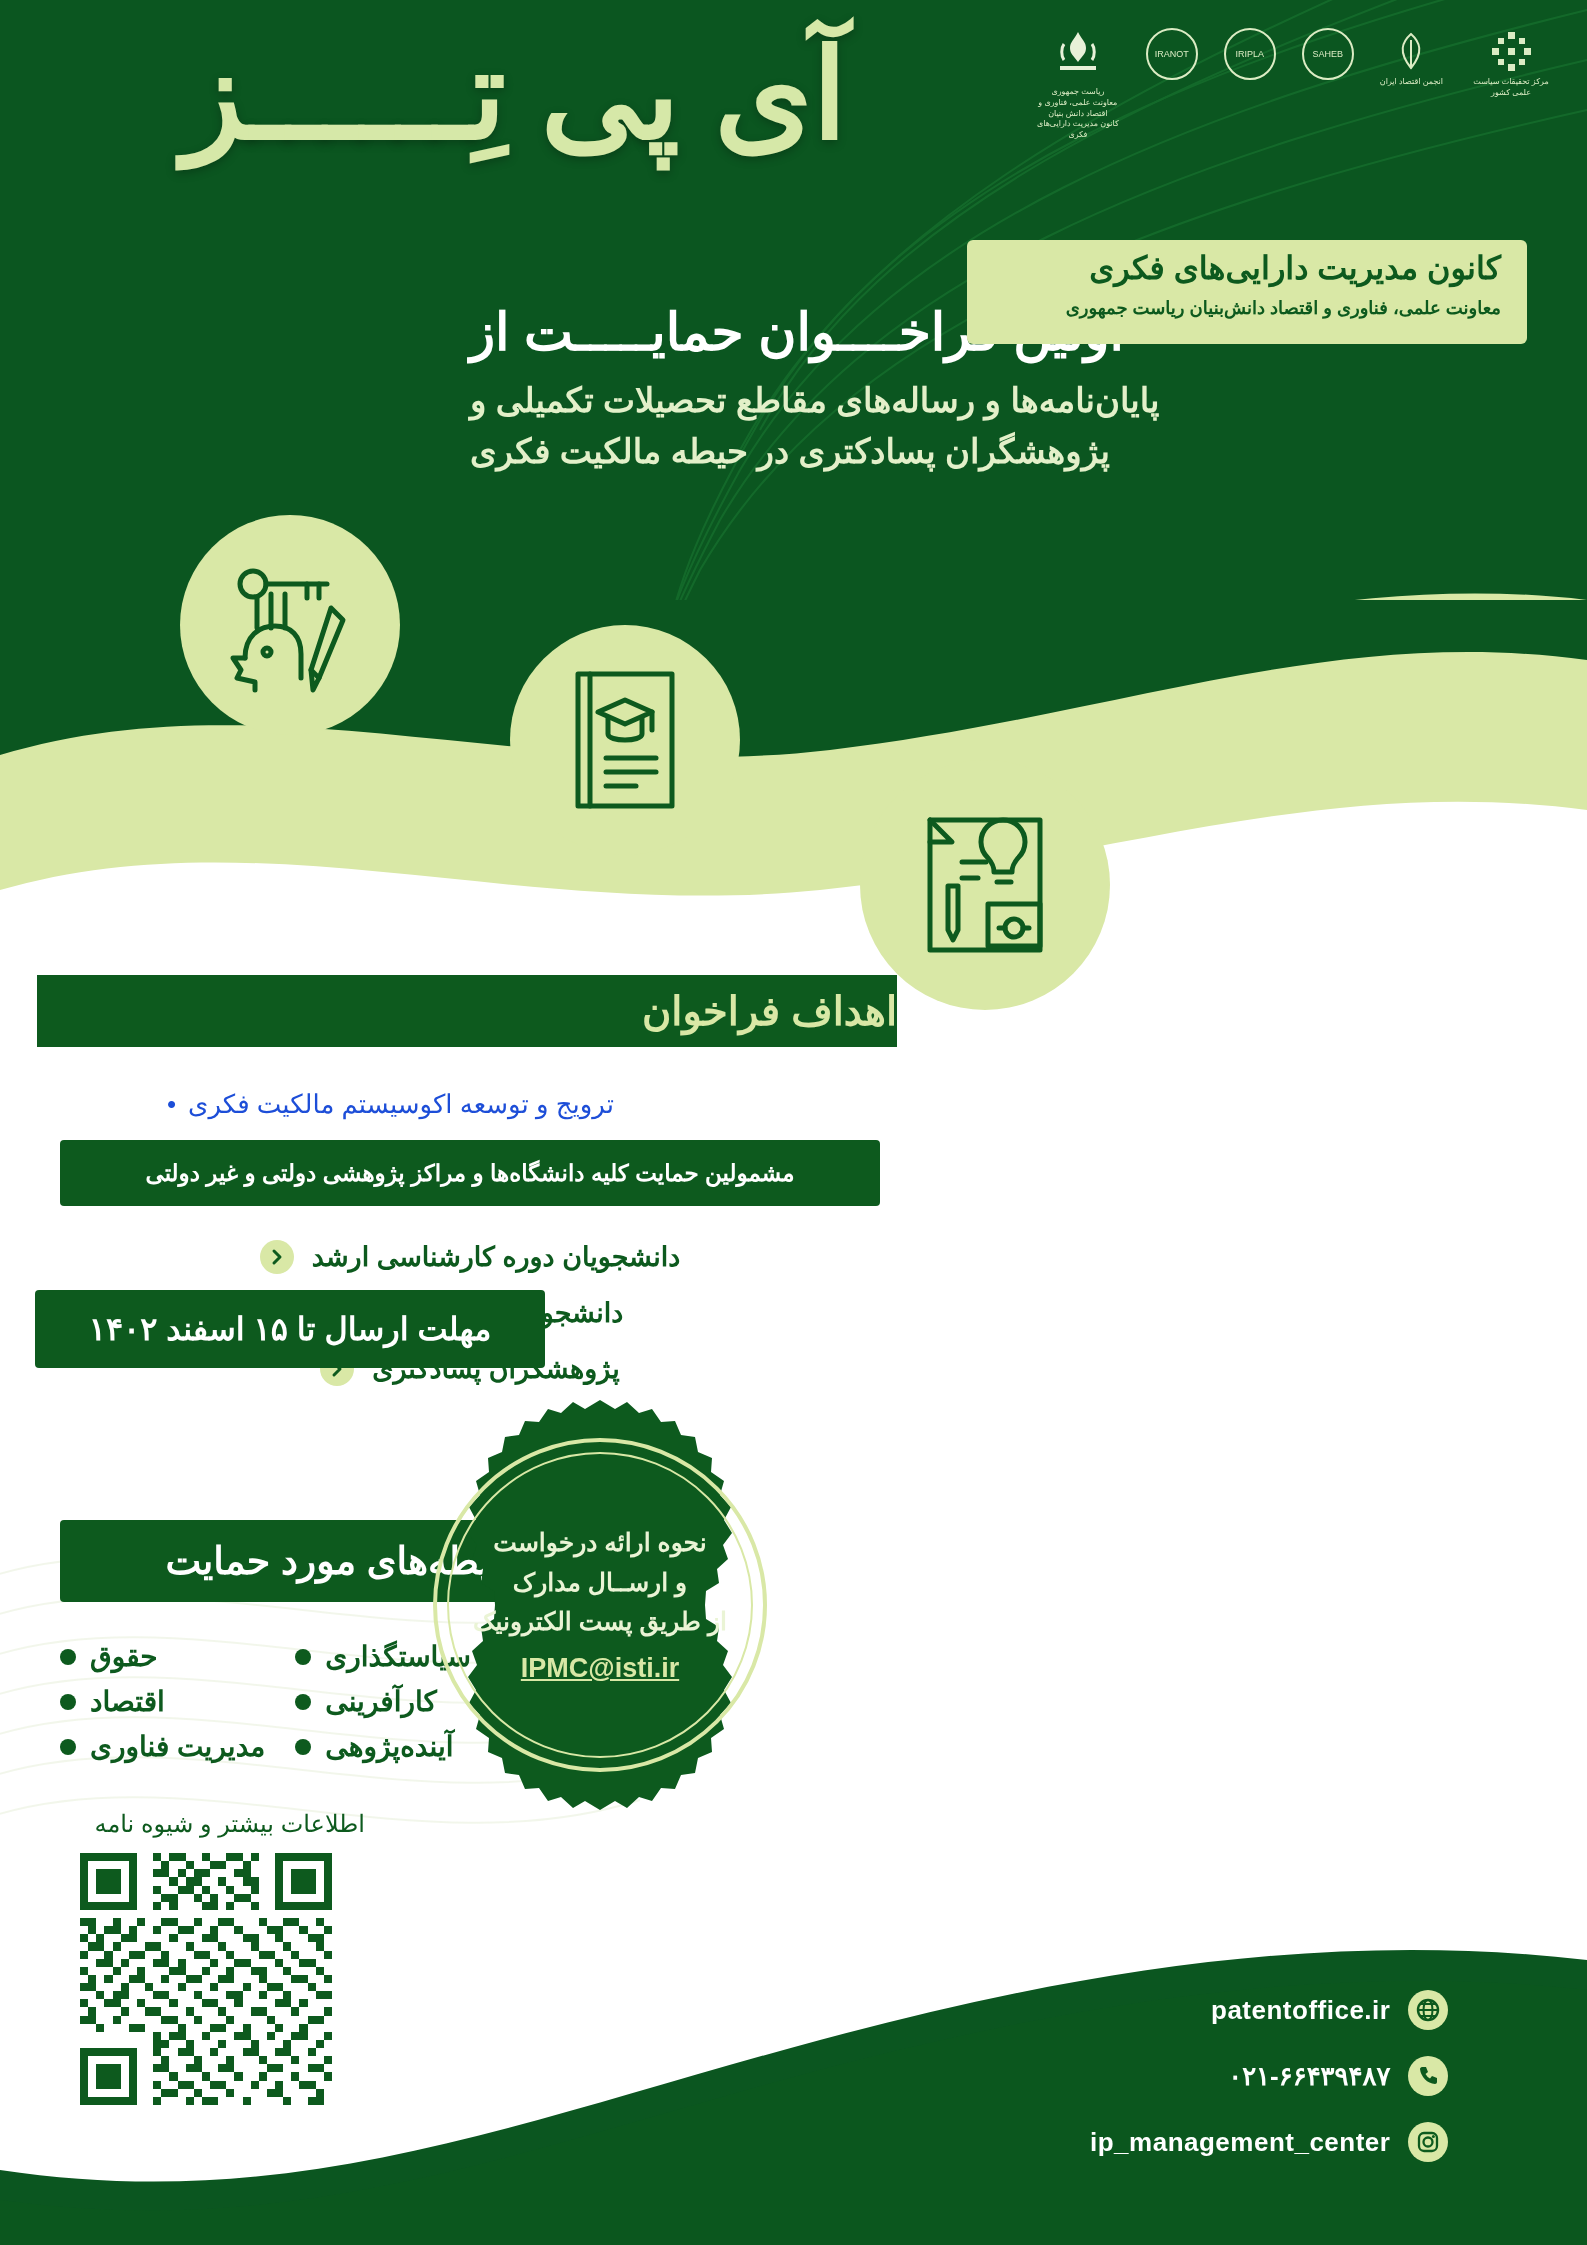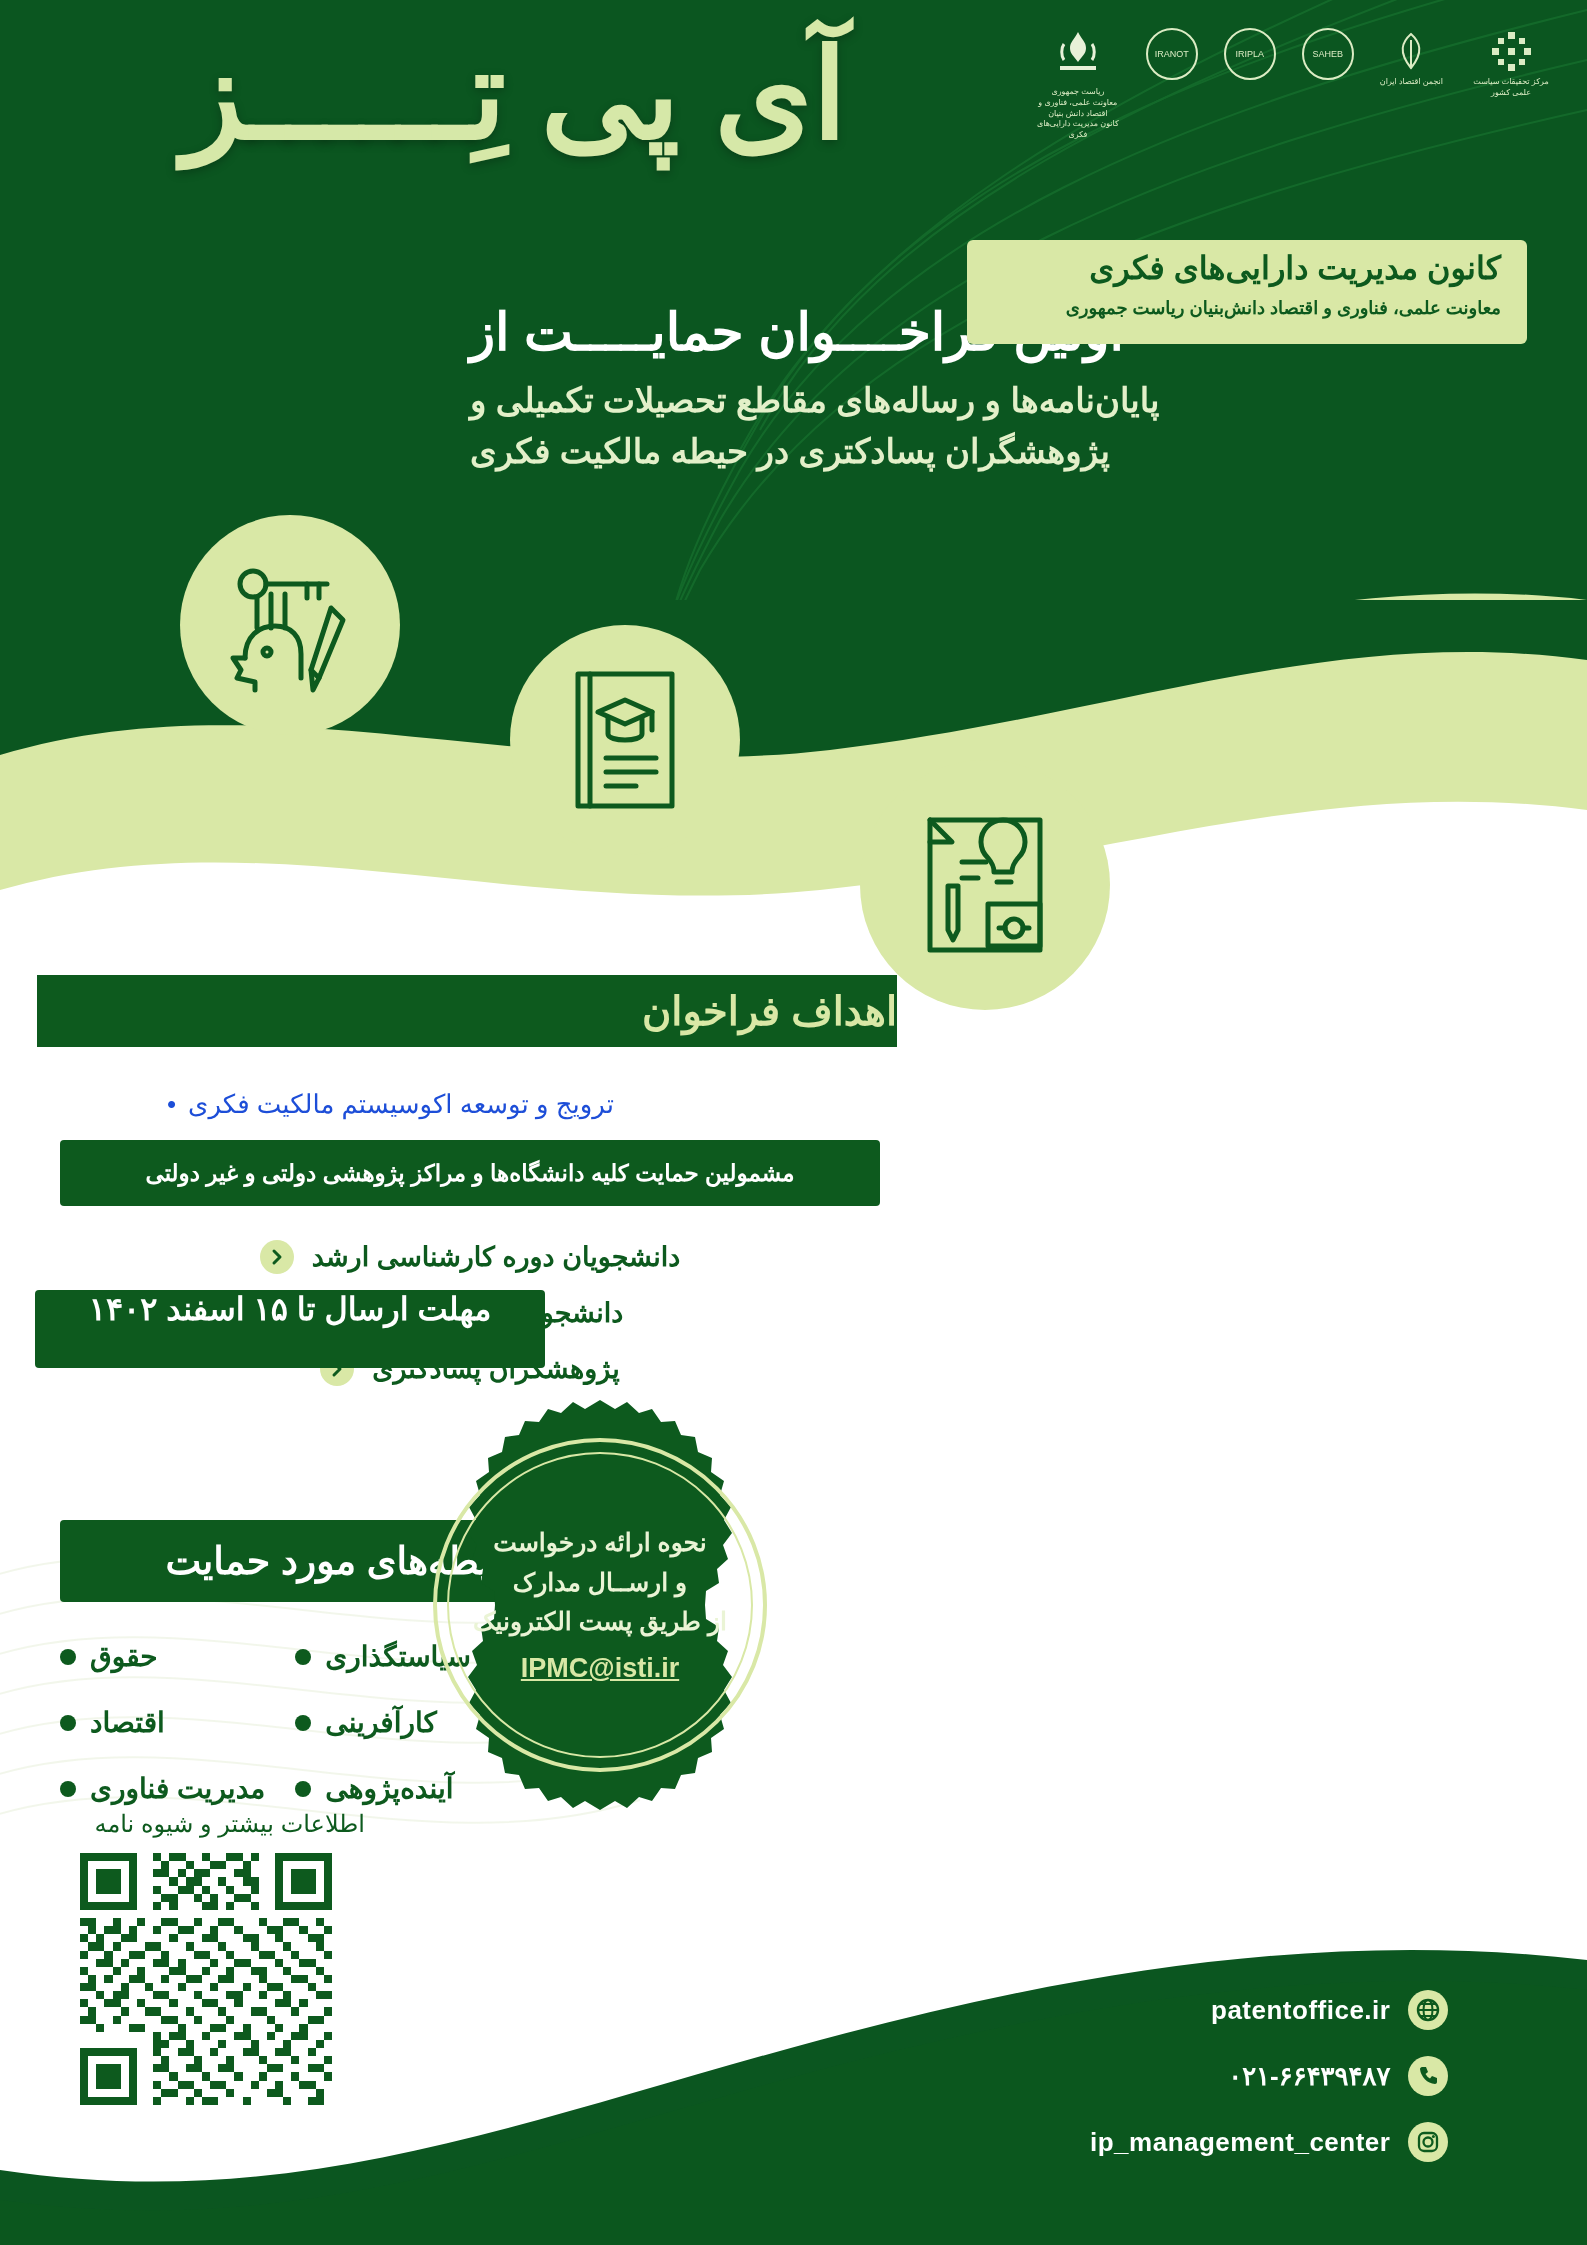--- a/index.html
+++ b/index.html
@@ -105,35 +105,35 @@
   .elig-row .txt{font-size:27px;font-weight:bold;color:#0d5a1e;}
   .chev{
     width:34px;height:34px;border-radius:50%;background:#d9e8a6;
     display:flex;align-items:center;justify-content:center;flex:none;
   }
   .chev svg{display:block;}
   
   .deadline{
     position:absolute;left:35px;top:1290px;width:510px;height:78px;
     background:#0d5a1e;border-radius:4px;
-    display:flex;align-items:flex-start;justify-content:center;z-index:7;
+    display:flex;align-items:center;justify-content:center;z-index:7;
   }
   .deadline span{font-size:32px;font-weight:bold;color:#ffffff;direction:rtl;}
   
   .areas-banner{
     position:absolute;left:60px;top:1520px;width:560px;height:82px;
     background:#0d5a1e;border-radius:4px;
     display:flex;align-items:center;justify-content:center;z-index:7;
   }
   .areas-banner span{font-size:38px;font-weight:bold;color:#ffffff;direction:rtl;}
   .areas-cols{
     position:absolute;left:60px;top:1640px;width:700px;z-index:7;
     display:flex;flex-direction:row;gap:30px;justify-content:flex-end;
   }
-  .areas-col{display:flex;flex-direction:column;gap:33px;}
+  .areas-col{display:flex;flex-direction:column;gap:12px;}
   .area-item{display:flex;flex-direction:row-reverse;align-items:center;gap:14px;direction:rtl;}
   .area-item .dot{width:16px;height:16px;border-radius:50%;background:#0d5a1e;flex:none;}
   .area-item .lbl{font-size:28px;font-weight:bold;color:#0d5a1e;}
   
   .seal{
     position:absolute;left:390px;top:1395px;width:420px;height:420px;z-index:8;
   }
   .seal .seal-txt{
     position:absolute;inset:0;display:flex;flex-direction:column;
     align-items:center;justify-content:center;gap:6px;direction:rtl;

